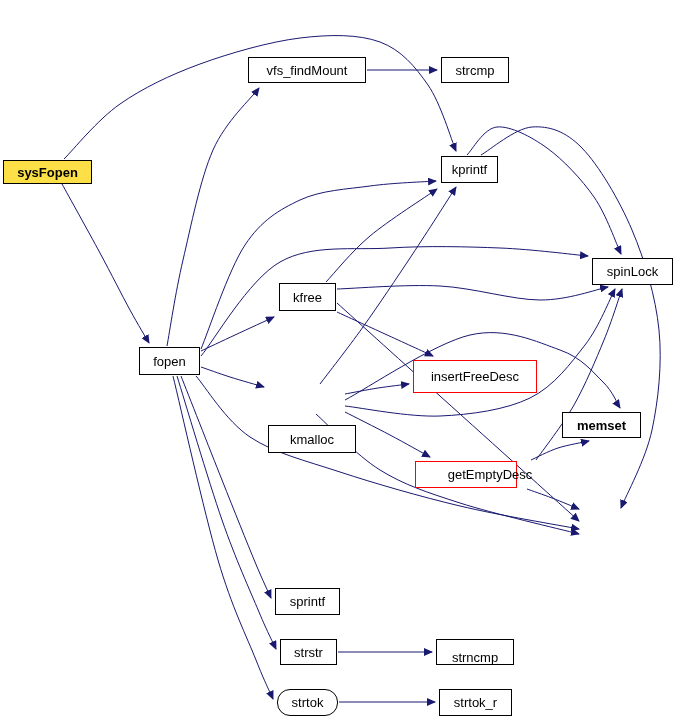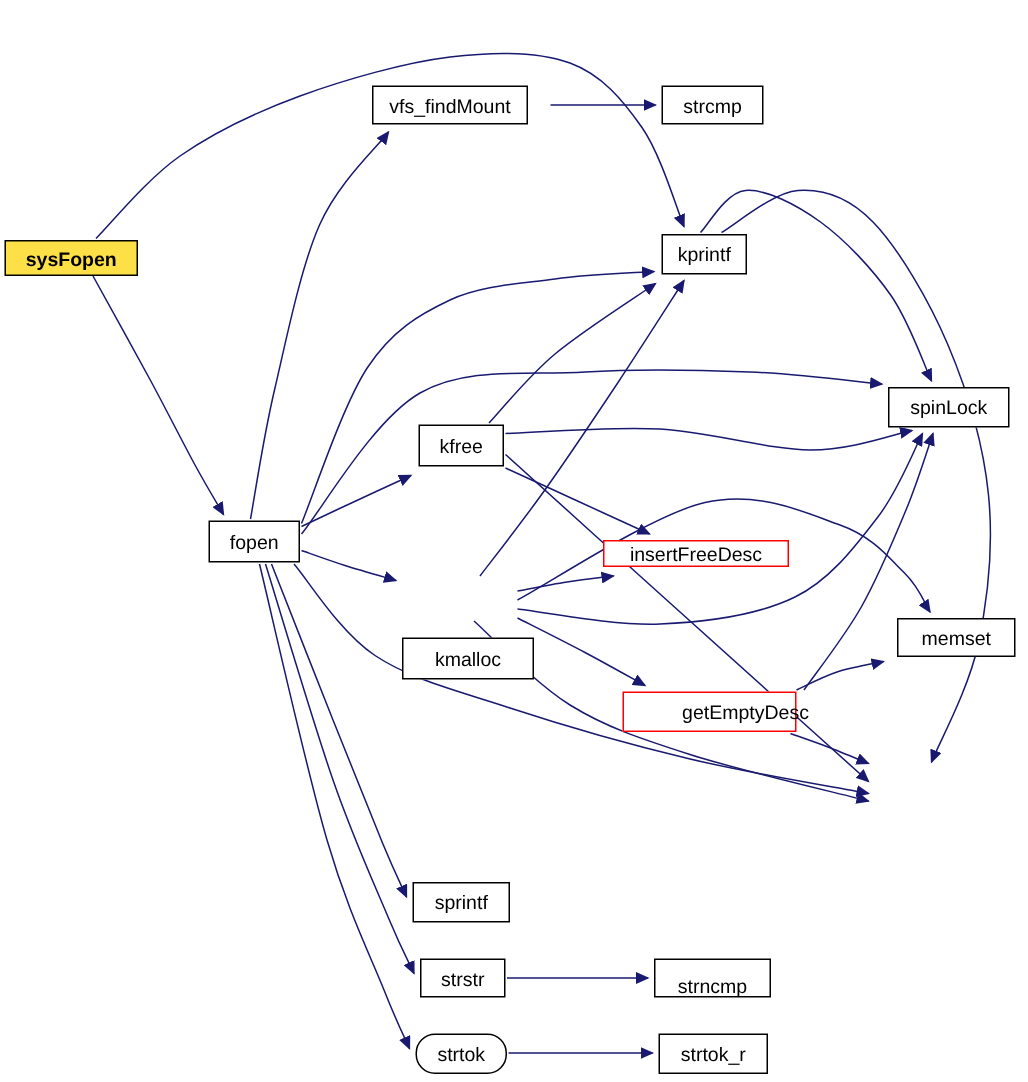--- a/index.html
+++ b/index.html
@@ -63,48 +63,48 @@
       <path d="M531,460 C535.5,458 548.3333333333334,451.1666666666667 558,448 C567.6666666666666,444.8333333333333 583.8333333333334,442.1666666666667 589,441" fill="none" stroke="#191970" stroke-width="1" marker-end="url(#ah)"></path>
       <path d="M536,460 C542.3333333333334,450.8333333333333 562.6666666666666,425 574,405 C585.3333333333334,385 596,359.3333333333333 604,340 C612,320.6666666666667 619,297.5 622,289" fill="none" stroke="#191970" stroke-width="1" marker-end="url(#ah)"></path>
       <path d="M527,489 C531.1666666666666,490.5 543.3333333333334,494.6666666666667 552,498 C560.6666666666666,501.3333333333333 574.5,507.1666666666667 579,509" fill="none" stroke="#191970" stroke-width="1" marker-end="url(#ah)"></path>
       <path d="M338,652 L432,652" fill="none" stroke="#191970" stroke-width="1" marker-end="url(#ah)"></path>
       <path d="M339,702 L435,702" fill="none" stroke="#191970" stroke-width="1" marker-end="url(#ah)"></path>
     </svg>
 
   <div class="node entry" style="left: 3px; top: 160px; width: 89px; height: 24px;">
       <span>sysFopen</span>
     </div>
-  <div class="node" style="left: 248px; top: 57px; width: 104px; height: 26px;">
+  <div class="node" style="left: 248px; top: 57px; width: 118px; height: 26px;">
       <span>vfs_findMount</span>
     </div>
   <div class="node" style="left: 441px; top: 57px; width: 68px; height: 26px;">
       <span>strcmp</span>
     </div>
   <div class="node" style="left: 441px; top: 156px; width: 57px; height: 27px;">
       <span>kprintf</span>
     </div>
   <div class="node" style="left: 592px; top: 258px; width: 81px; height: 27px;">
       <span>spinLock</span>
     </div>
   <div class="node" style="left: 279px; top: 283px; width: 57px; height: 28px;">
       <span>kfree</span>
     </div>
   <div class="node" style="left: 139px; top: 347px; width: 61px; height: 28px;">
       <span>fopen</span>
     </div>
-  <div class="node truncated" style="left: 402px; top: 360px; width: 124px; height: 18px;">
+  <div class="node truncated" style="left: 413px; top: 360px; width: 124px; height: 33px;">
       <span>insertFreeDesc</span>
     </div>
   <div class="node" style="left: 268px; top: 385px; width: 88px; height: 28px; margin-top: 40px;">
       <span>kmalloc</span>
     </div>
-  <div class="node" style="left: 598px; top: 412px; width: 79px; height: 26px;">
+  <div class="node" style="left: 562px; top: 412px; width: 79px; height: 26px; font-weight: bold;">
       <span>memset</span>
     </div>
-  <div class="node truncated" style="left: 415px; top: 461px; width: 116px; height: 27px; padding-left: 48px;">
+  <div class="node truncated" style="left: 415px; top: 461px; width: 102px; height: 27px; padding-left: 48px;">
       <span>getEmptyDesc</span>
     </div>
   <div class="node" style="left: 275px; top: 588px; width: 65px; height: 27px;">
       <span>sprintf</span>
     </div>
   <div class="node" style="left: 280px; top: 639px; width: 57px; height: 26px;">
       <span>strstr</span>
     </div>
   <div class="node" style="left: 436px; top: 639px; width: 78px; height: 26px; align-items: flex-end;">
       <span>strncmp</span>

